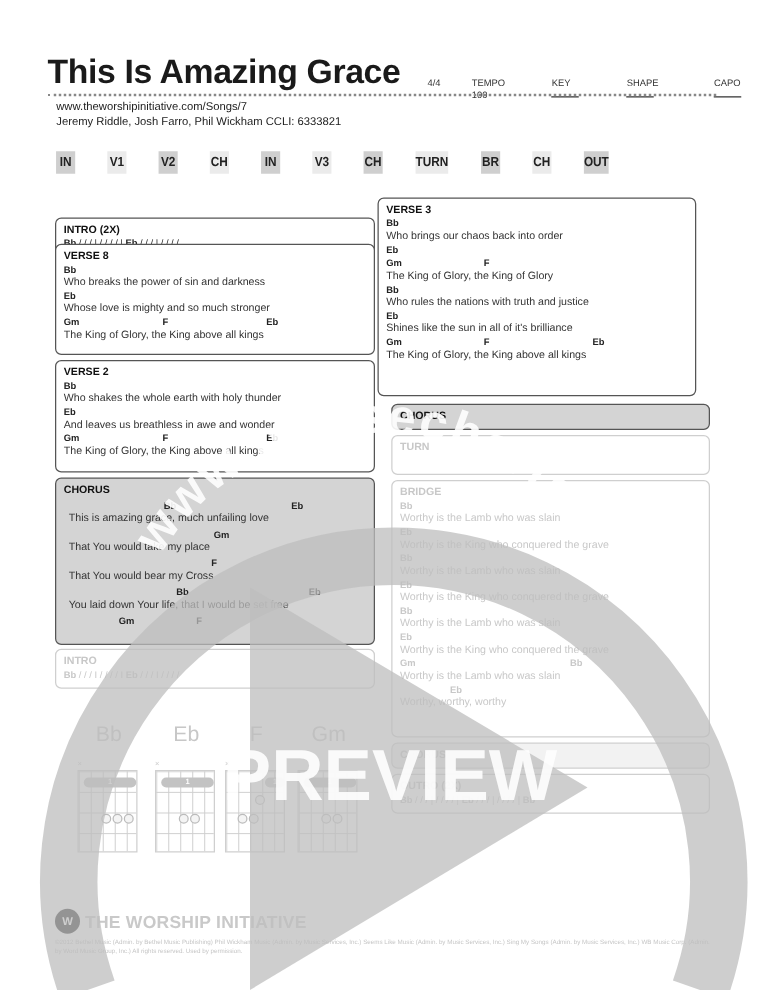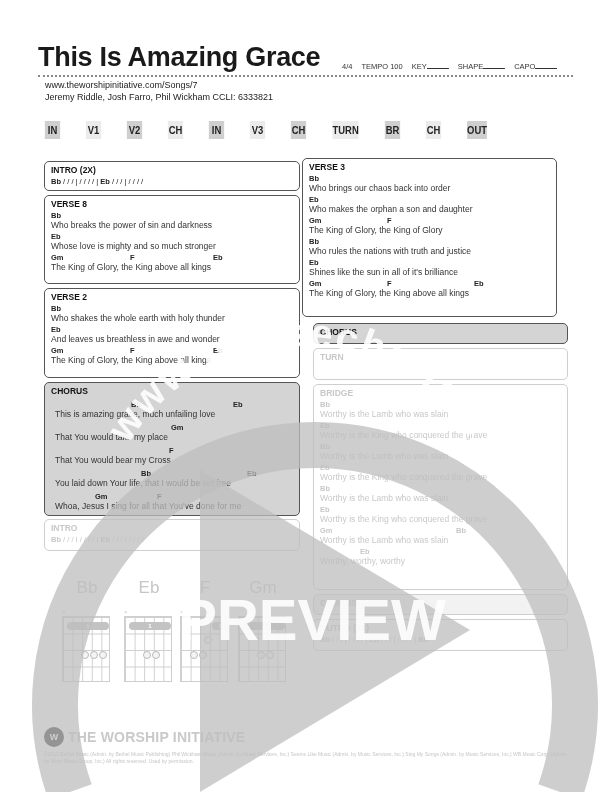--- a/index.html
+++ b/index.html
@@ -1,20 +1,20 @@
 <!DOCTYPE html>
 <html><head>
 <meta charset="utf-8">
 <style>
   * { box-sizing: border-box; margin: 0; padding: 0; }
   html, body { width: 612px; height: 792px; background: #ffffff; overflow: hidden; }
   body { position: relative; font-family: "Liberation Sans", sans-serif; color: #222; }
 
   .title { position: absolute; left: 38px; top: 42px; font-size: 27px; font-weight: bold; letter-spacing: -0.3px; color: #1a1a1a; }
-  .meta { position: absolute; left: 342px; top: 62px; font-size: 7.5px; color: #333; display: flex; gap: 9px; }
+  .meta { position: absolute; left: 342px; top: 62px; font-size: 7.5px; color: #333; display: flex; gap: 25px; }
   .meta .blank { display: inline-block; width: 22px; border-bottom: 1px solid #333; }
   .rule { position: absolute; left: 38px; top: 75px; width: 535px; border-top: 2px dotted #888; }
   .url { position: absolute; left: 45px; top: 80px; font-size: 9px; color: #222; }
   .credits { position: absolute; left: 45px; top: 92px; font-size: 9px; color: #222; }
 
   .roadmap { position: absolute; left: 44px; top: 121px; width: 444px; height: 18px; display: flex; gap: 24px; }
   .roadmap .cell { flex: 1; display: flex; align-items: center; justify-content: center; font-size: 10.5px; font-weight: bold; color: #222; font-family: "Liberation Sans", sans-serif; transform: scaleX(0.9); }
   .roadmap .cell.dark { background: #cfcfcf; }
   .roadmap .cell.light { background: #ebebeb; }
 
@@ -76,21 +76,21 @@
   <div class="cell light">CH</div>
   <div class="cell dark">IN</div>
   <div class="cell light">V3</div>
   <div class="cell dark">CH</div>
   <div class="cell light">TURN</div>
   <div class="cell dark">BR</div>
   <div class="cell light">CH</div>
   <div class="cell dark">OUT</div>
 </div>
 
-<div class="box" style="left:44px; top:161px; width:256px; height:30px;">
+<div class="box" style="left:44px; top:174px; width:256px; height:30px;">
   <div class="box-title">INTRO (2X)</div>
   <div class="bars"><b>Bb</b><span> / / /  |  / / / /  |  </span><b>Eb</b><span> / / /  |  / / / /</span></div>
 </div>
 
 <div class="box" style="left:44px; top:195px; width:256px; height:89px;">
   <div class="box-title">VERSE 8</div>
 <div class="line">
       <div class="chords">
         <span style="left: 0px;">Bb</span>
       </div>
@@ -162,42 +162,40 @@
         <span style="left: 90px;">Bb</span>
         <span style="left: 196px;">Eb</span>
       </div>
       <div class="lyric">You laid down Your life, that I would be set free</div>
     </div>
     <div class="line">
       <div class="chords">
         <span style="left: 44px;">Gm</span>
         <span style="left: 106px;">F</span>
       </div>
-      <div class="lyric">Whoa, Jesus I sing for all that You've done for me</div>
     </div>
   </div>
 
 <div class="box faded" style="left:44px; top:519px; width:256px; height:32px;">
   <div class="box-title">INTRO</div>
   <div class="bars"><b>Bb</b><span> / / /  I  / / / /  I </span><b>Eb</b><span> / / /  I  / / / /</span></div>
 </div>
 
 <div class="box" style="left:302px; top:158px; width:255px; height:159px;">
   <div class="box-title">VERSE 3</div>
 <div class="line">
       <div class="chords">
         <span style="left: 0px;">Bb</span>
       </div>
       <div class="lyric">Who brings our chaos back into order</div>
     </div>
     <div class="line">
       <div class="chords">
         <span style="left: 0px;">Eb</span>
       </div>
-      <div class="lyric">Who makes the orphan a son and daughter</div>
     </div>
     <div class="line">
       <div class="chords">
         <span style="left: 0px;">Gm</span>
         <span style="left: 78px;">F</span>
       </div>
       <div class="lyric">The King of Glory, the King of Glory</div>
     </div>
     <div class="line">
       <div class="chords">

